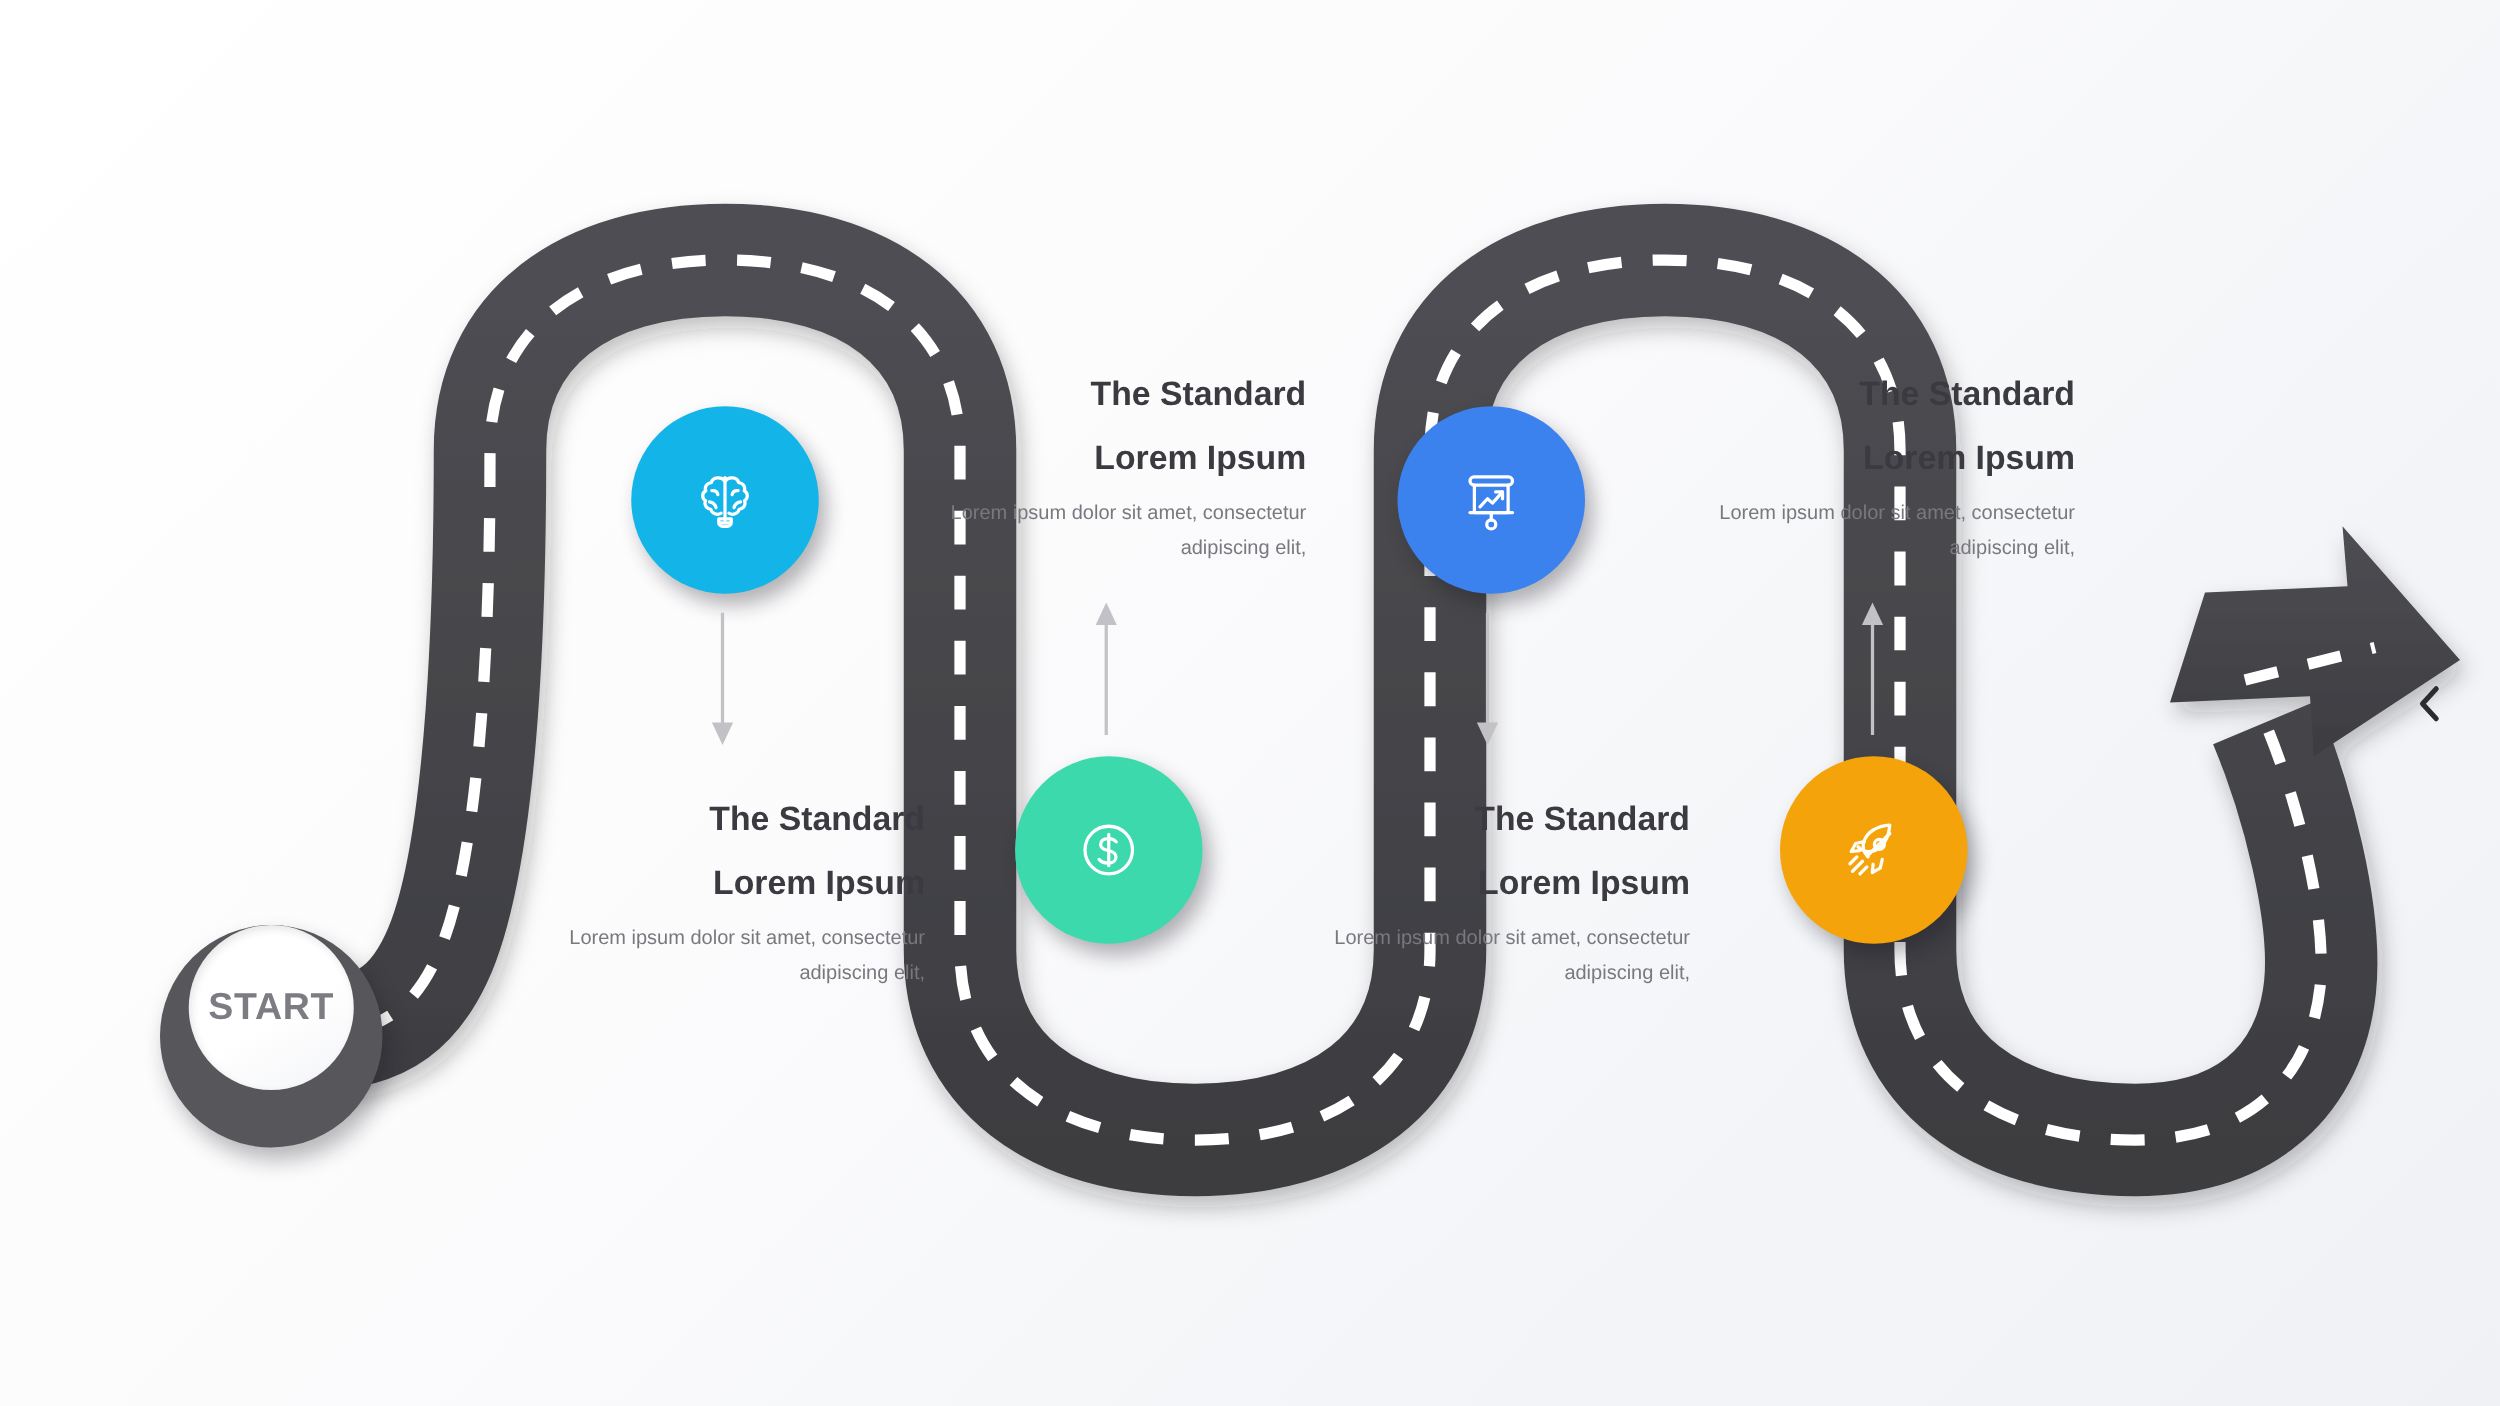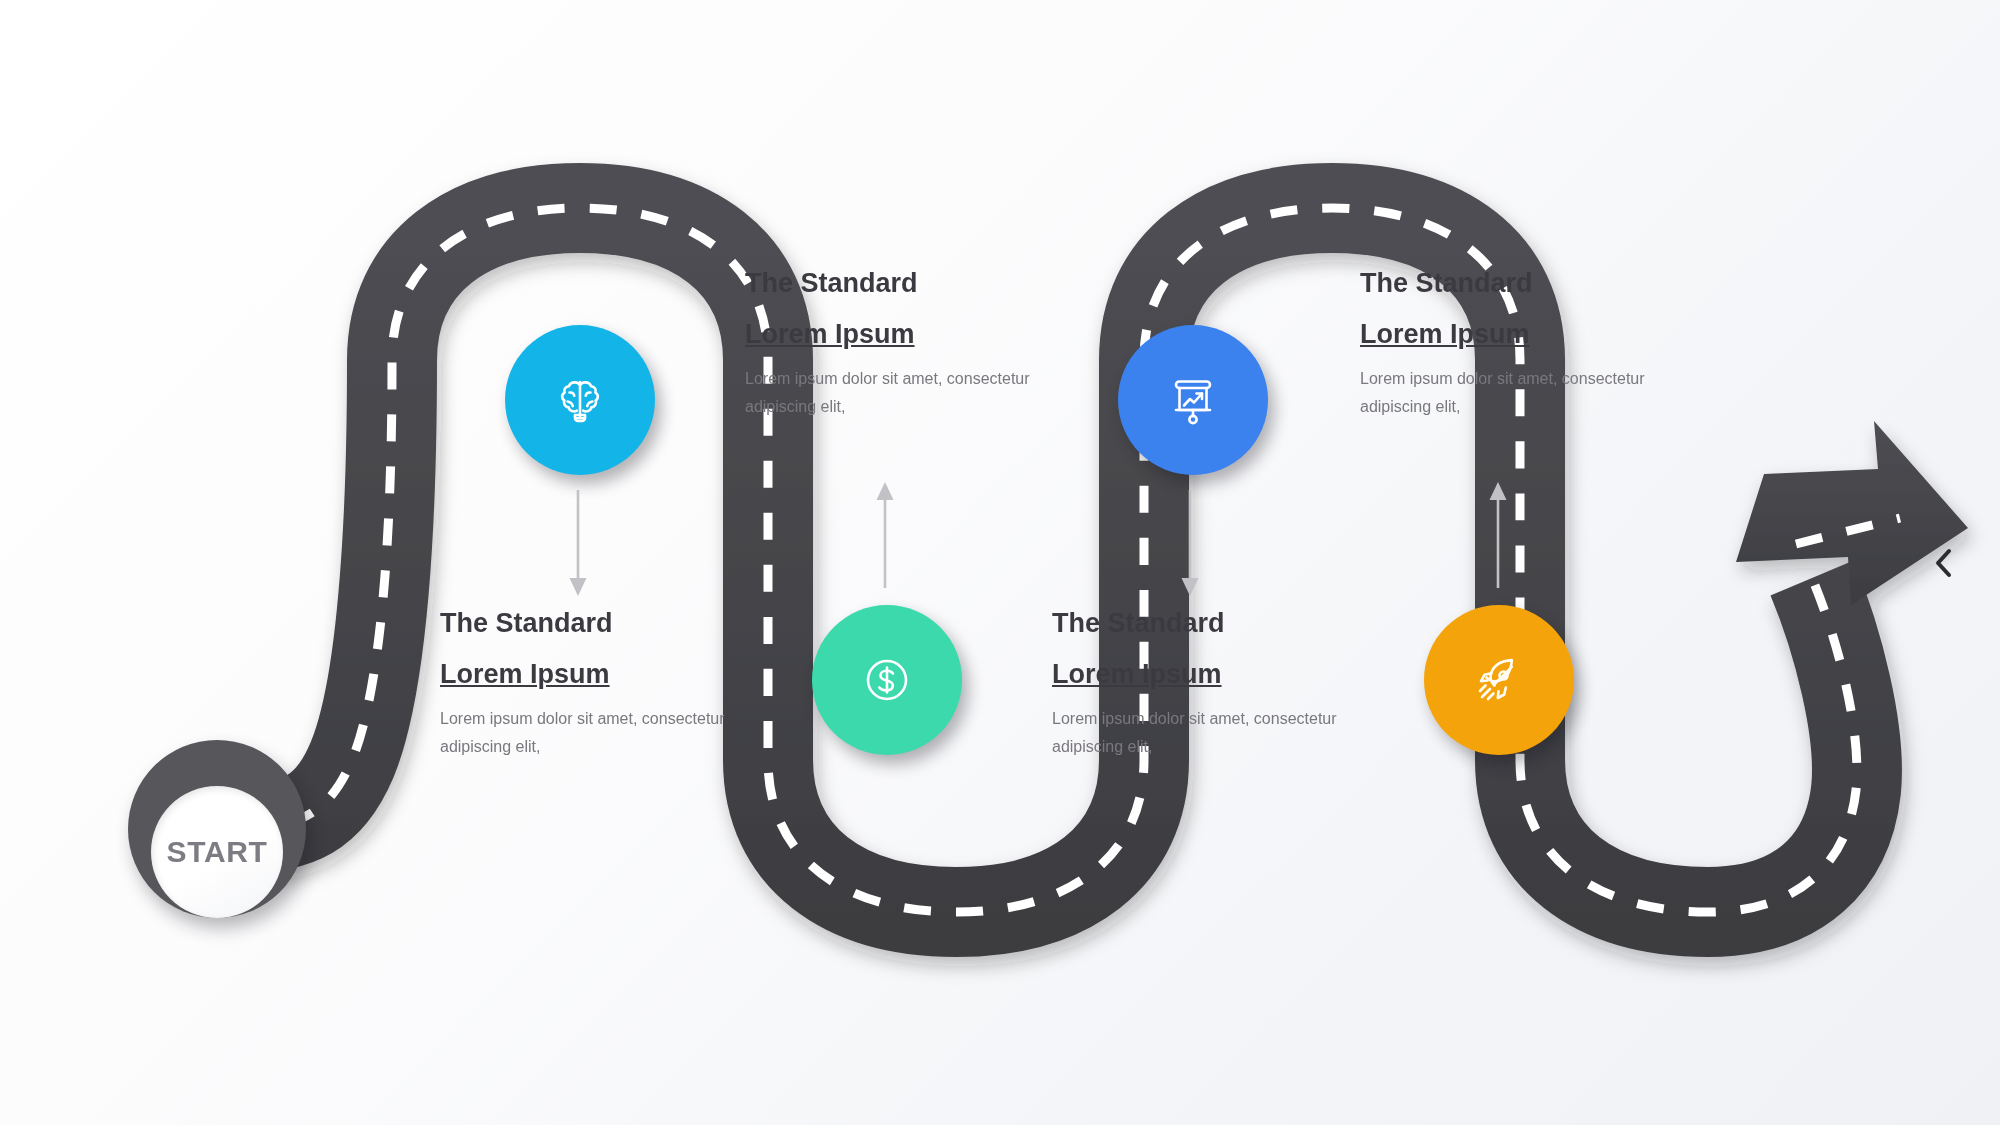--- a/index.html
+++ b/index.html
@@ -52,21 +52,21 @@
   
   #start-node {
     position: absolute;
     left: 128px;
     top: 740px;
     width: 178px;
     height: 178px;
     border-radius: 50%;
     background: #56565B;
     display: flex;
-    align-items: flex-end;
+    align-items: flex-start;
     justify-content: center;
     box-shadow: 5px 10px 18px rgba(20,20,28,0.30);
   }
   #start-inner {
     width: 132px;
     height: 132px;
     border-radius: 50%;
     background: linear-gradient(150deg, #FFFFFF 0%, #FFFFFF 55%, #F3F4F7 100%);
     display: flex;
     align-items: center;
@@ -77,30 +77,31 @@
     font-size: 30px;
     font-weight: bold;
     color: #7C7C82;
     letter-spacing: 0.6px;
   }
 
   
   .textblock {
     position: absolute;
     width: 300px;
-    text-align: left;
+    text-align: right;
+    margin-top: 32px;
   }
   .tb-line1, .tb-line2 {
     font-size: 27px;
     font-weight: bold;
     color: #3A3A40;
     line-height: 1.0;
   }
   .tb-line1 { margin-bottom: 24px; }
-  .tb-line2 { margin-bottom: 17px; text-decoration: underline; }
+  .tb-line2 { margin-bottom: 17px; }
   .tb-body {
     font-size: 16px;
     color: #78787E;
     line-height: 1.72;
   }
 
   
   #nav-prev {
     position: absolute;
     left: 1921px;

